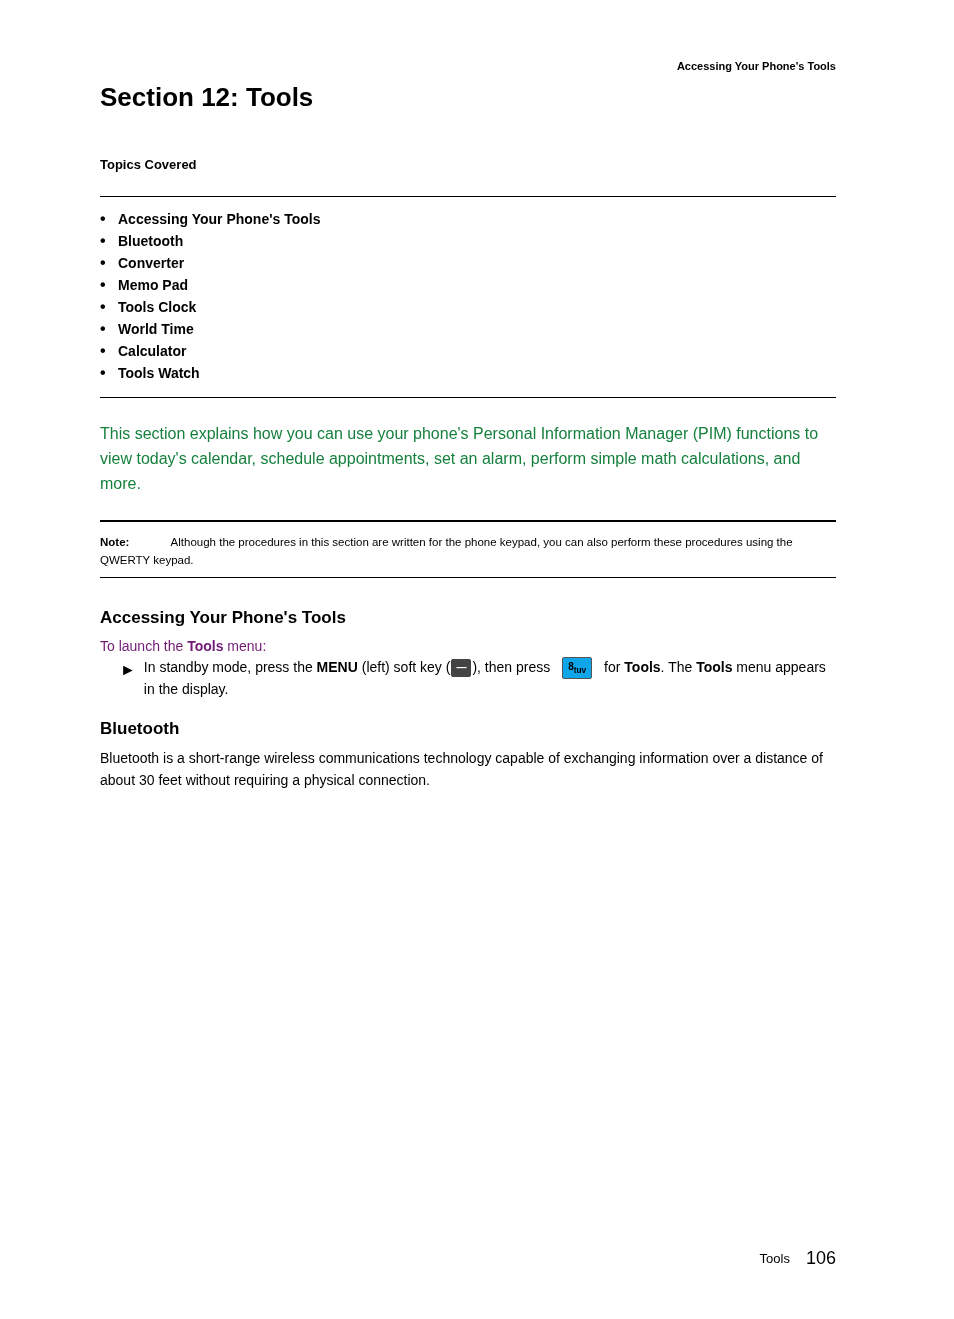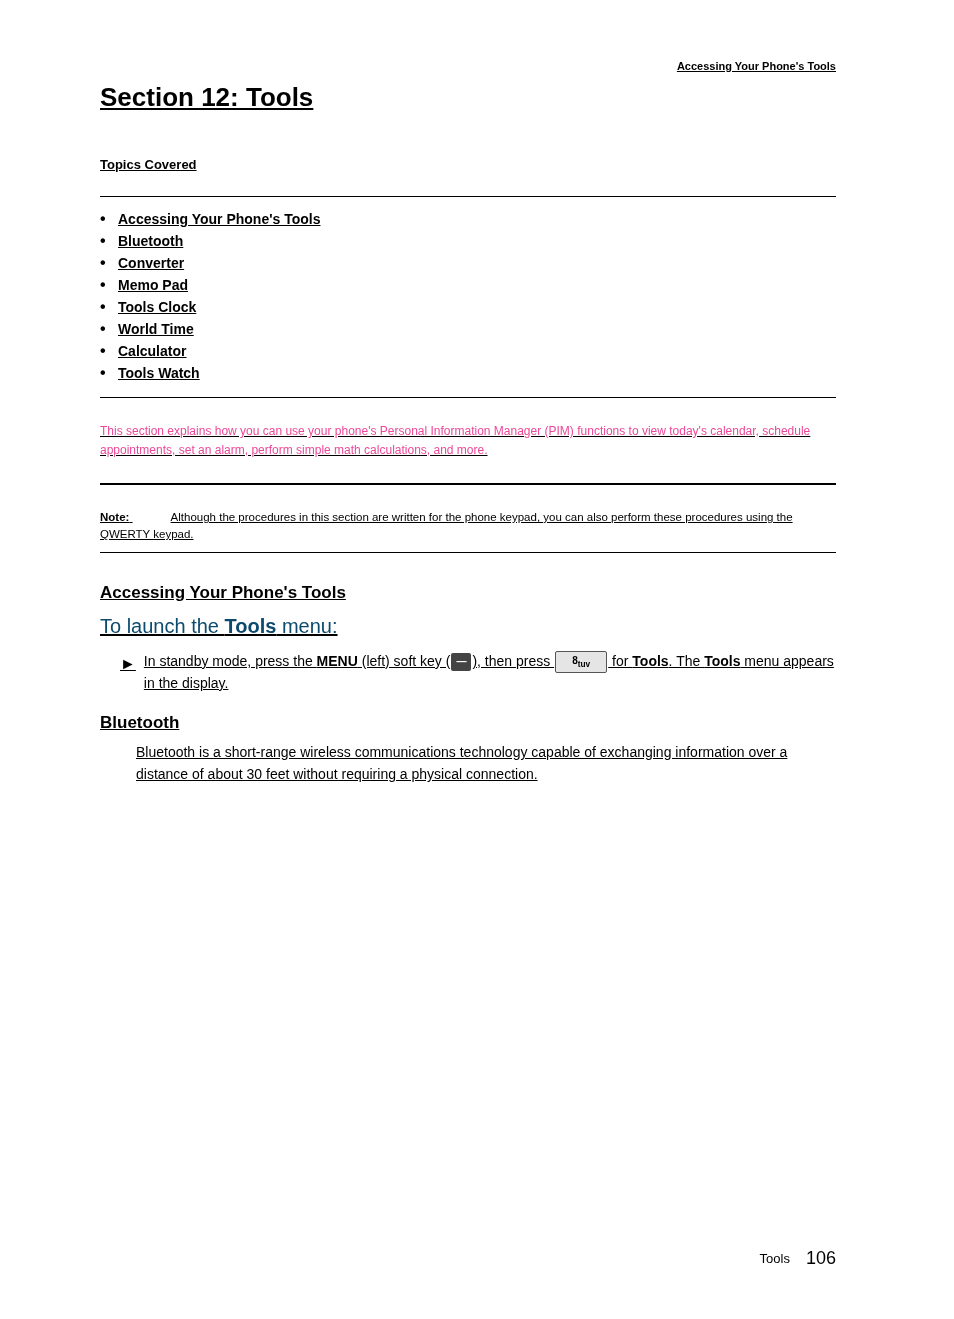--- a/index.html
+++ b/index.html
@@ -15,21 +15,20 @@
       color: #000000;
       width: 954px;
       min-height: 1319px;
     }
 
     .page {
       width: 936px;
       min-height: 1319px;
       padding: 60px 100px 60px 100px;
       position: relative;
-      text-decoration: underline;
     }
 
     .header-right {
       text-align: right;
       font-size: 11px;
       font-weight: bold;
       margin-bottom: 10px;
       color: #000;
     }
 
@@ -71,31 +70,31 @@
 
     .topics-list li::before {
       content: "•";
       position: absolute;
       left: 0;
       font-size: 16px;
       line-height: 1;
     }
 
     .section-description {
-      font-size: 12px;
-      color: #ec4899;
+      font-size: 16px;
+      color: #15803d;
       line-height: 1.55;
       margin-bottom: 0;
       padding: 12px 0 12px 0;
     }
 
     .note-box {
       border-top: 1.5px solid #000;
       border-bottom: 1.5px solid #000;
-      padding: 24px 0 8px 0;
+      padding: 12px 0 8px 0;
       font-size: 11.5px;
       color: #000;
       margin: 0 0 30px 0;
       line-height: 1.5;
     }
 
     .note-box .note-label {
       font-weight: bold;
     }
 
@@ -105,23 +104,22 @@
 
     .subsection-title {
       font-size: 17px;
       font-weight: bold;
       color: #000;
       margin-bottom: 8px;
       font-family: Arial, Helvetica, sans-serif;
     }
 
     .intro-text {
-      font-size: 20px;
-      color: #0c4a6e;
-      margin-bottom: 10px;
+      font-size: 14px;
+      color: #701a75;
       line-height: 1.5;
     }
 
     .launch-instruction {
       display: flex;
       align-items: flex-start;
       font-size: 14px;
       color: #000;
       margin-left: 20px;
       margin-bottom: 18px;
@@ -150,36 +148,35 @@
       font-size: 10px;
       font-weight: bold;
       padding: 1px 5px;
       border-radius: 2px;
       vertical-align: middle;
       margin: 0 1px;
     }
 
     .key-icon-sq {
       display: inline-block;
-      background: #e5e5e5;
+      background: #0ea5e9;
       color: #000;
       font-size: 10px;
       font-weight: bold;
       border: 1.5px solid #555;
-      padding: 1px 16px;
+      padding: 1px 5px;
       border-radius: 2px;
       vertical-align: middle;
-      margin: 0 1px;
+      margin: 0 8px;
     }
 
     .bluetooth-body {
       font-size: 14px;
       color: #000;
       line-height: 1.6;
-      margin-left: 36px;
     }
 
     .footer {
       position: absolute;
       bottom: 50px;
       right: 100px;
       font-size: 13px;
       color: #000;
       display: flex;
       align-items: center;

